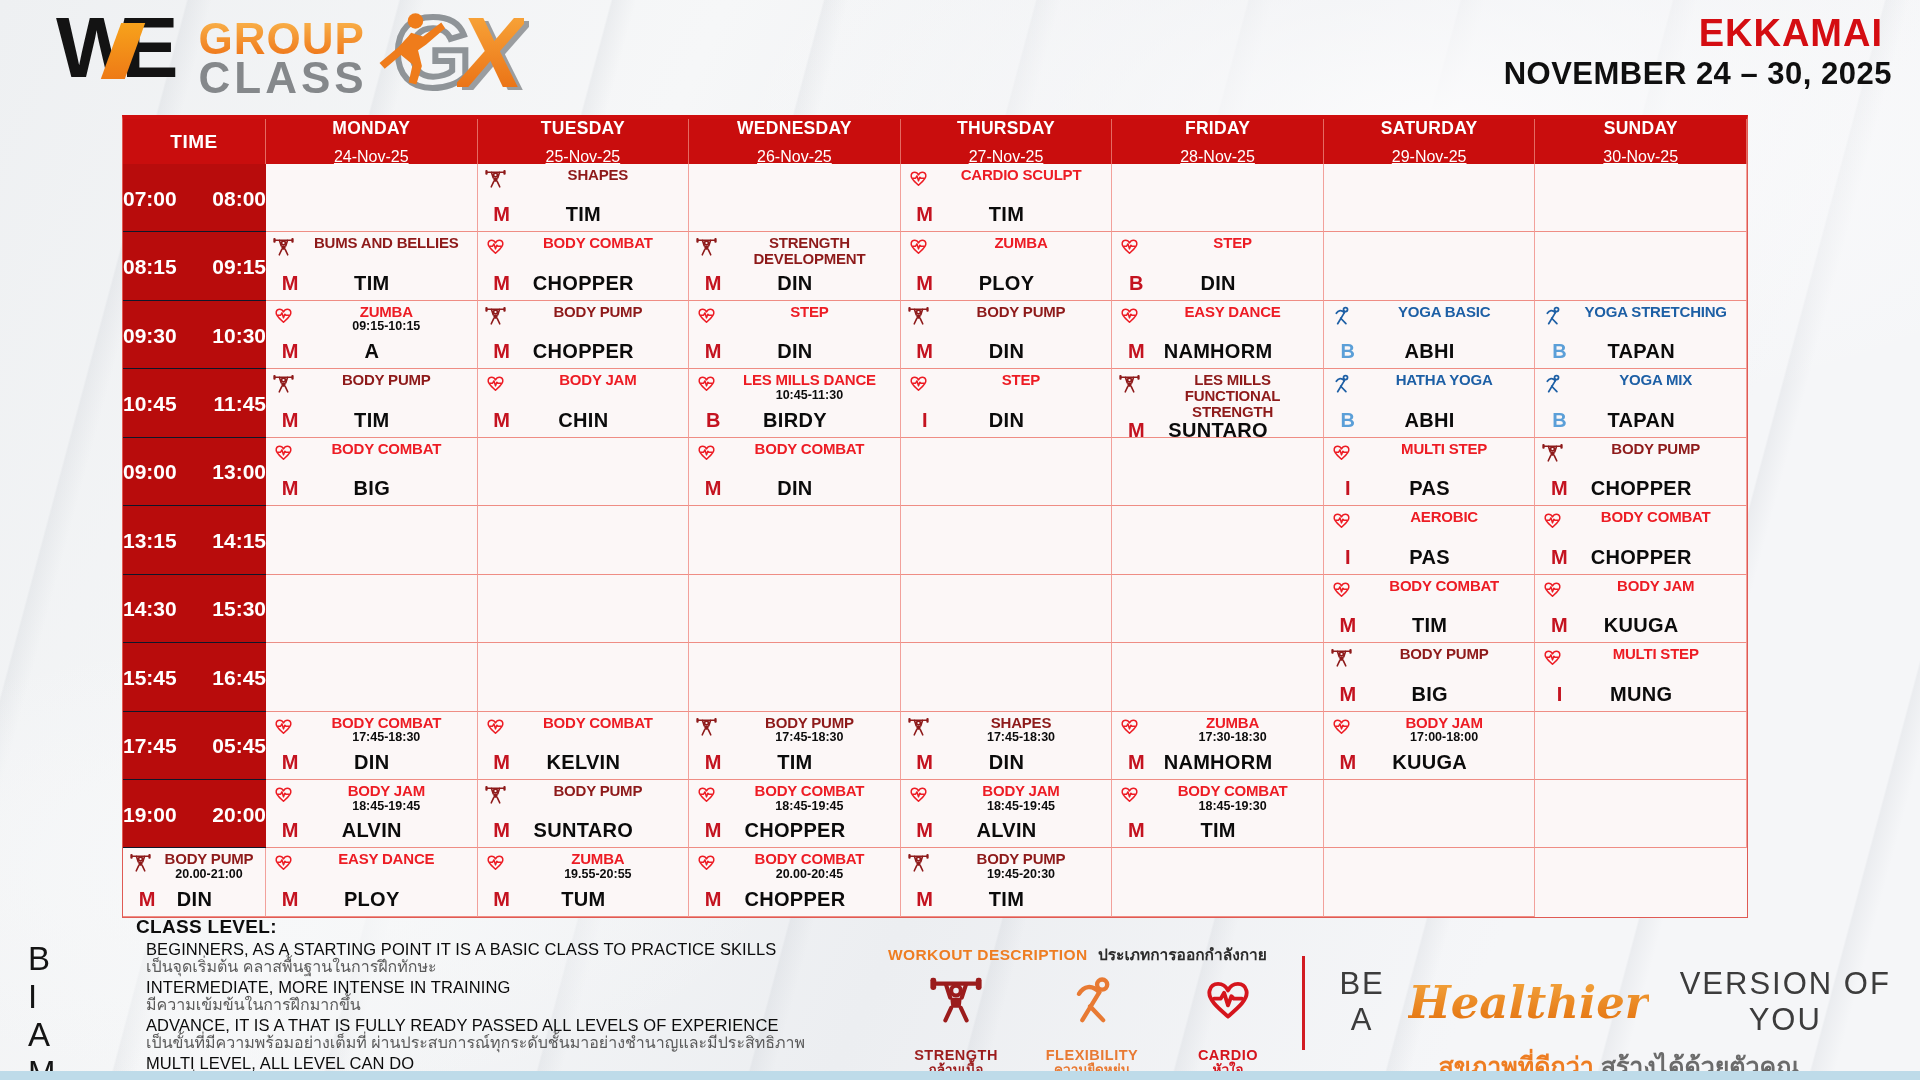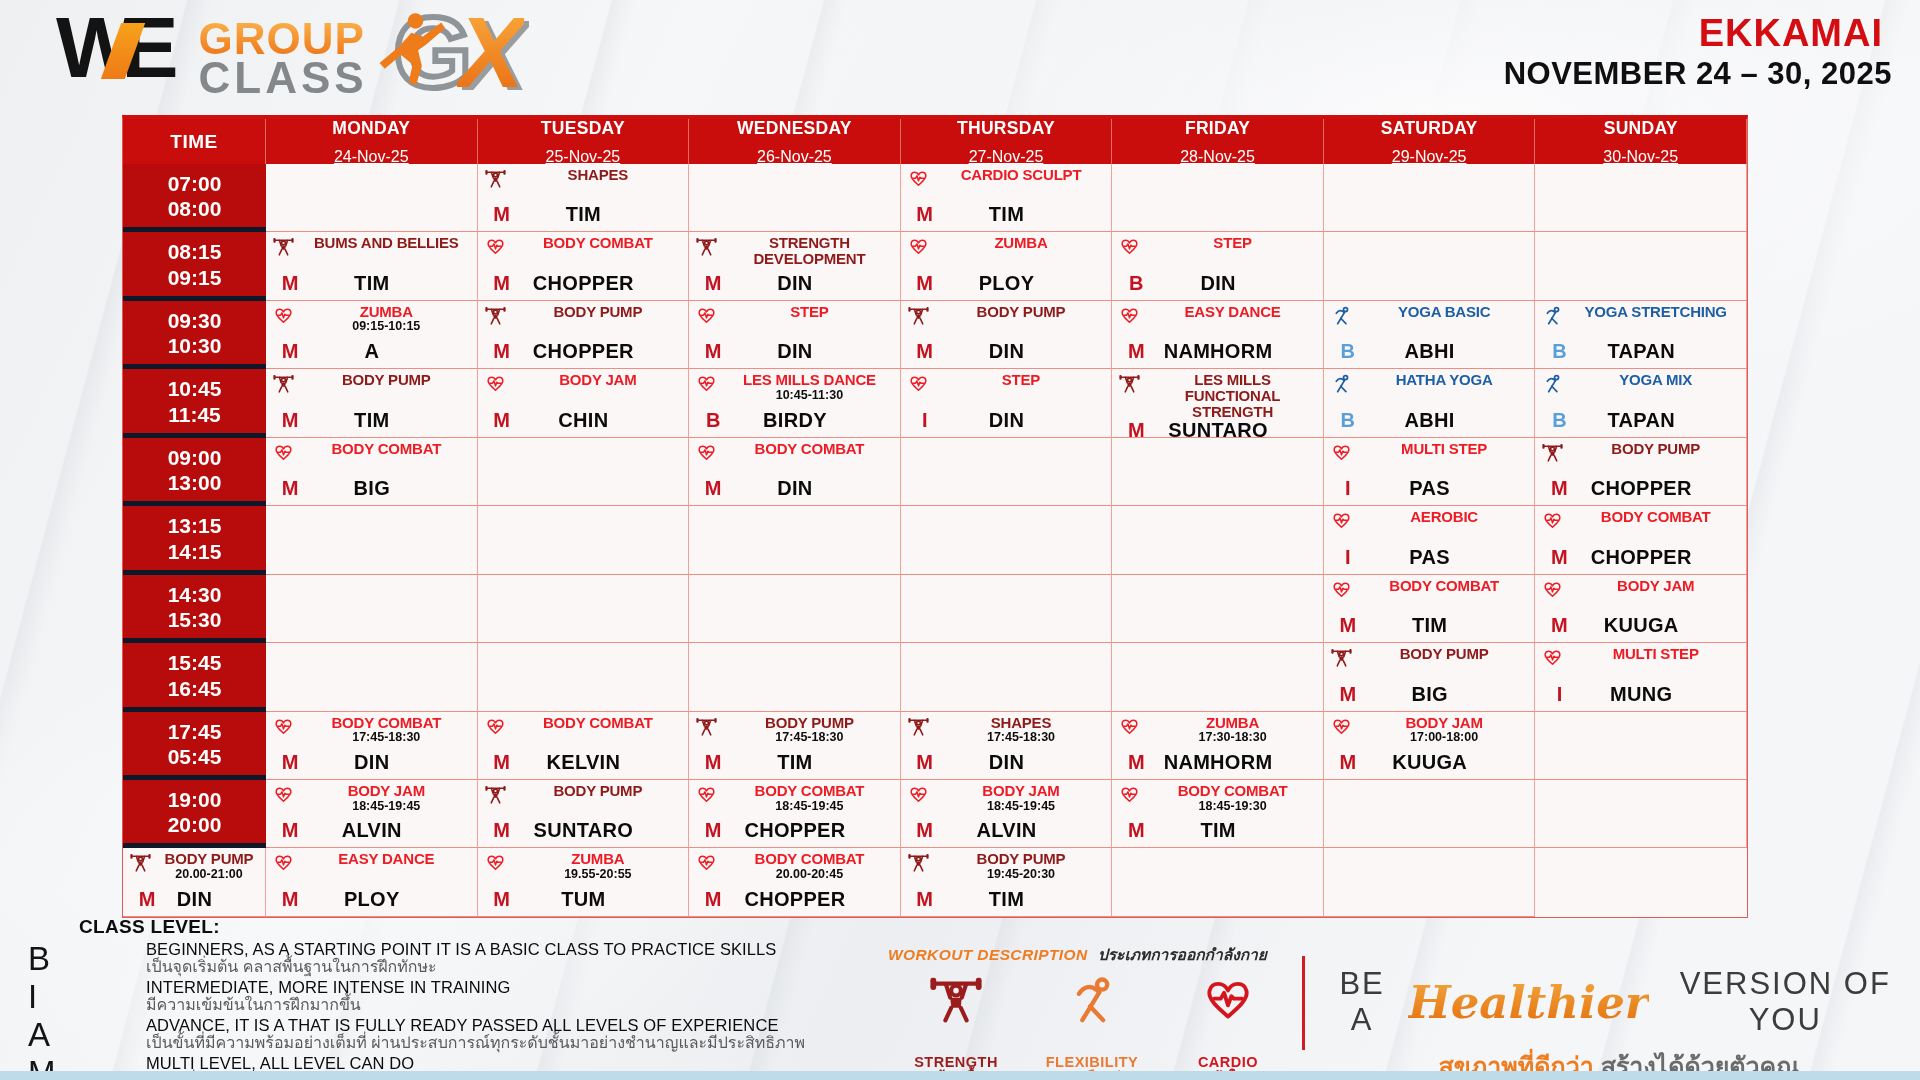--- a/index.html
+++ b/index.html
@@ -28,57 +28,57 @@
   .loc{position:absolute;right:37px;top:12px;font-size:38px;font-weight:800;letter-spacing:1px;color:#d40d12;text-align:right;}
   .dater{position:absolute;right:28px;top:56px;font-size:31px;font-weight:700;letter-spacing:.5px;color:#0f0f0f;text-align:right;}
   
   .grid{position:absolute;left:122px;top:115px;width:1624px;display:grid;
     grid-template-columns:143px repeat(7,1fr);grid-template-rows:45px repeat(11,68.45px);
     background:#fcf7f7;border:1px solid #e05a54;border-top:4px solid #cf0e0e;}
   .gh{background:#c90d0d;color:#fff;display:flex;flex-direction:column;align-items:center;justify-content:center;border-right:1px solid #e46a62;}
   .th-time{font-size:19px;font-weight:700;letter-spacing:.5px;}
   .day-name{font-size:17.5px;font-weight:700;letter-spacing:.3px;}
   .day-date{font-size:16px;margin-top:9px;font-weight:400;text-decoration:underline;}
-  .tcell{background:#b80c0c;color:#fff;display:flex;flex-direction:column;justify-content:space-between;align-items:center;
-    padding:8px 0 6px;font-size:21px;font-weight:700;border-bottom:5px solid #0f172a;}
+  .tcell{background:#b80c0c;color:#fff;display:flex;flex-direction:row;justify-content:space-between;align-items:center;
+    padding:8px 0 6px;font-size:21px;font-weight:700;border-bottom:1px solid #0f172a;}
   .cell{border-right:1px solid #f2a19b;border-bottom:1px solid #ef8d84;position:relative;display:flex;flex-direction:column;justify-content:space-between;padding:3px 5px 2px 6px;overflow:hidden;}
   .ctop{display:flex;align-items:flex-start;gap:2px;}
   .icon{flex:0 0 27px;margin-top:1px;}
   .icon svg{width:23px;height:23px;display:block;}
   .i-strength{color:#8e1a1a;}
   .i-cardio{color:#ed1c24;}
   .i-flex{color:#1d5fa5;}
   .nwrap{flex:1;text-align:center;}
   .cname{font-weight:700;font-size:15px;line-height:1.04;letter-spacing:-.2px;}
   .n-strength{color:#8e1a1a;}
   .n-cardio{color:#ed1c24;}
   .n-flex{color:#1d5fa5;}
   .csub{font-weight:700;font-size:12.5px;color:#0c0c0c;margin-top:1px;line-height:1;}
   .cbot{display:flex;align-items:baseline;padding-bottom:3px;}
   .lvl{flex:0 0 36px;text-align:center;font-size:20px;font-weight:700;}
   .lvl-red{color:#c41320;}
   .lvl-blue{color:#5b9fd8;}
   .inst{flex:1;text-align:center;font-size:20px;font-weight:700;color:#0b0b0b;letter-spacing:.3px;margin-right:36px;}
   
   .legend{position:absolute;left:18px;top:916px;width:830px;}
-  .lg-head{margin-left:61px;font-size:19px;font-weight:800;color:#0d0d0d;letter-spacing:.3px;}
+  .lg-head{margin-left:118px;font-size:19px;font-weight:800;color:#0d0d0d;letter-spacing:.3px;}
   .lg-item{display:flex;align-items:center;margin-top:2px;}
   .lg-letter{flex:0 0 118px;font-size:33px;line-height:1;color:#141414;padding-left:10px;font-weight:400;}
   .lg-text{flex:1;}
   .lg-text .en{font-size:16.5px;color:#0b0b0b;font-weight:500;letter-spacing:.1px;line-height:1.1;}
   .lg-text .th{font-size:16px;color:#5a5a5a;line-height:1.12;}
   
   .workout{position:absolute;left:888px;top:942px;width:416px;}
-  .wk-title{font-size:15.5px;white-space:nowrap;font-style:italic;}
+  .wk-title{font-size:15.5px;white-space:nowrap;}
   .wk-title .en{color:#ee7d22;font-weight:800;letter-spacing:.4px;}
   .wk-title .th{color:#2b2b2b;font-weight:600;margin-left:6px;}
   .wk-items{display:flex;margin-top:6px;}
   .wk-item{width:136px;text-align:center;}
   .wk-item .wicon svg{width:58px;height:58px;display:inline-block;}
-  .wk-en{font-size:14.5px;font-weight:800;letter-spacing:.5px;margin-top:19px;}
+  .wk-en{font-size:14.5px;font-weight:800;letter-spacing:.5px;margin-top:12px;}
   .wk-th{font-size:13.5px;font-weight:600;line-height:1.05;}
   .divider{position:absolute;left:1302px;top:956px;width:3px;height:94px;background:#d21b22;}
   
   .tagline{position:absolute;left:1330px;top:966px;width:578px;text-align:center;}
   .tl-main{color:#3c3c3c;font-size:31px;letter-spacing:2px;display:flex;align-items:center;justify-content:center;gap:14px;font-weight:400;}
   .tl-script{font-family:"DejaVu Serif",serif;font-style:italic;font-weight:700;font-size:45px;letter-spacing:0;
     background:linear-gradient(#f2a33c,#e4720f);-webkit-background-clip:text;background-clip:text;color:transparent;line-height:1;}
   .tl-th{margin-top:8px;font-size:25px;}
   .tl-th .o{color:#ee7d22;font-weight:700;text-align:right;}
   .tl-th .g{color:#6b6b6b;font-weight:600;}

